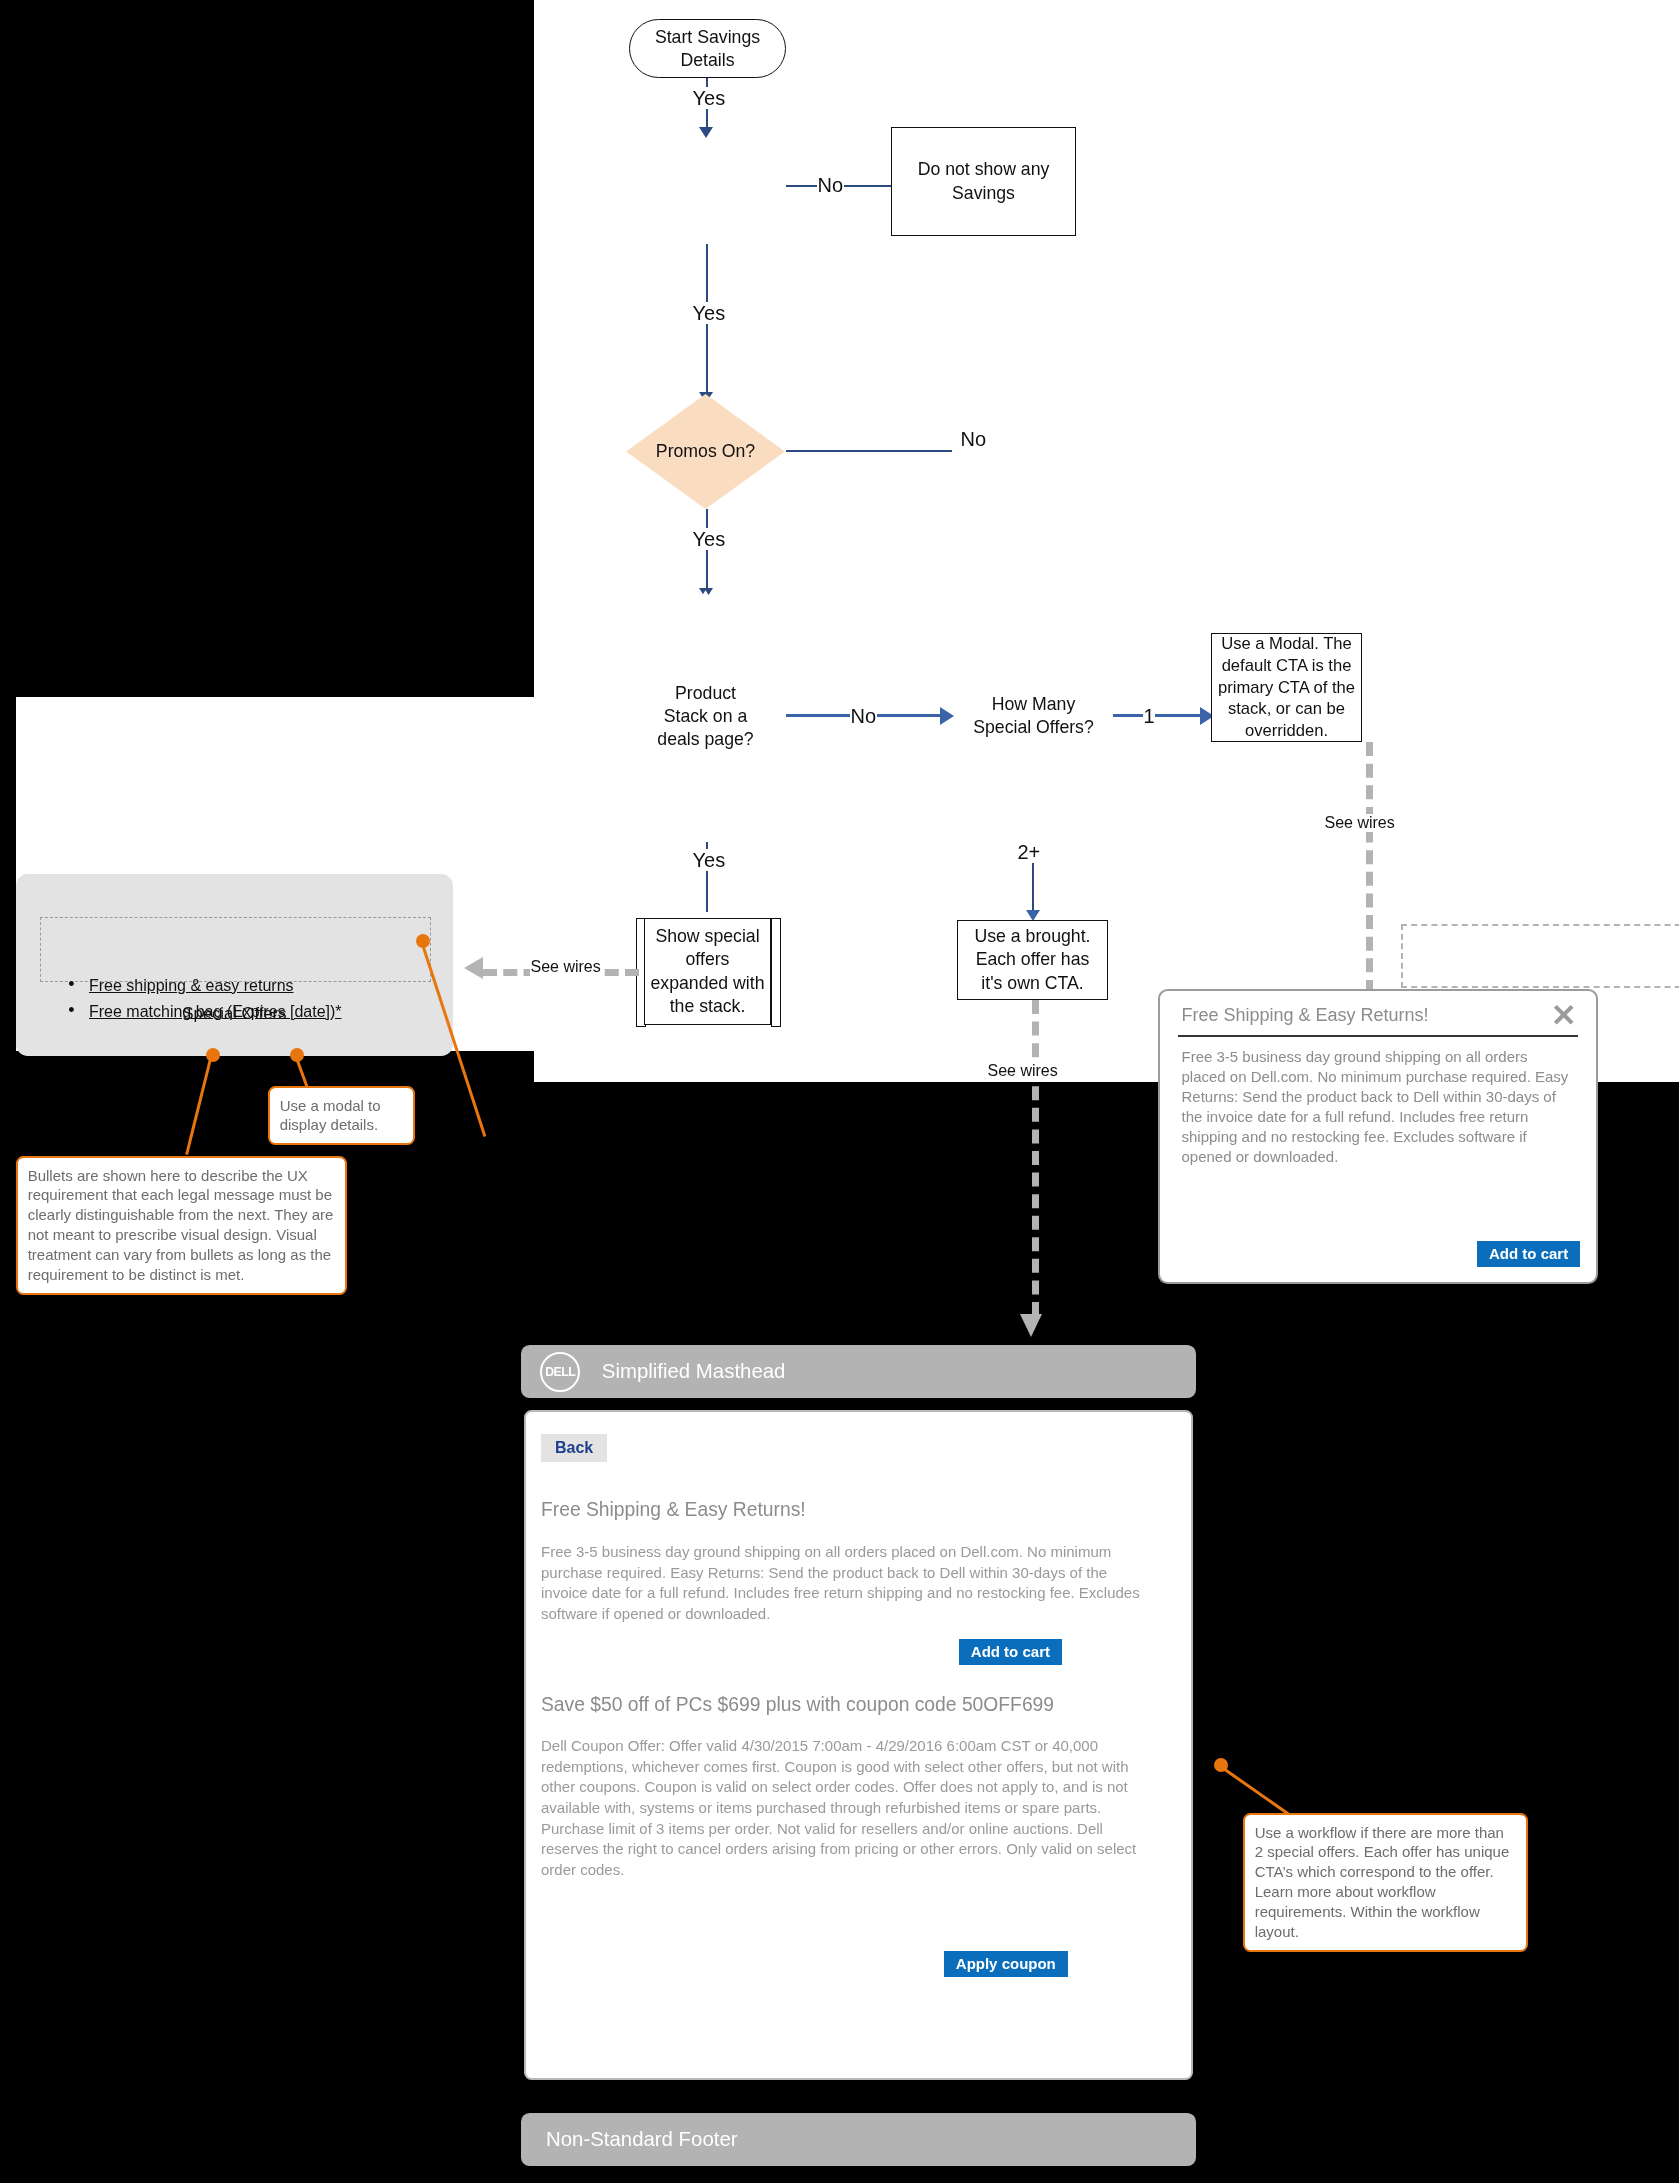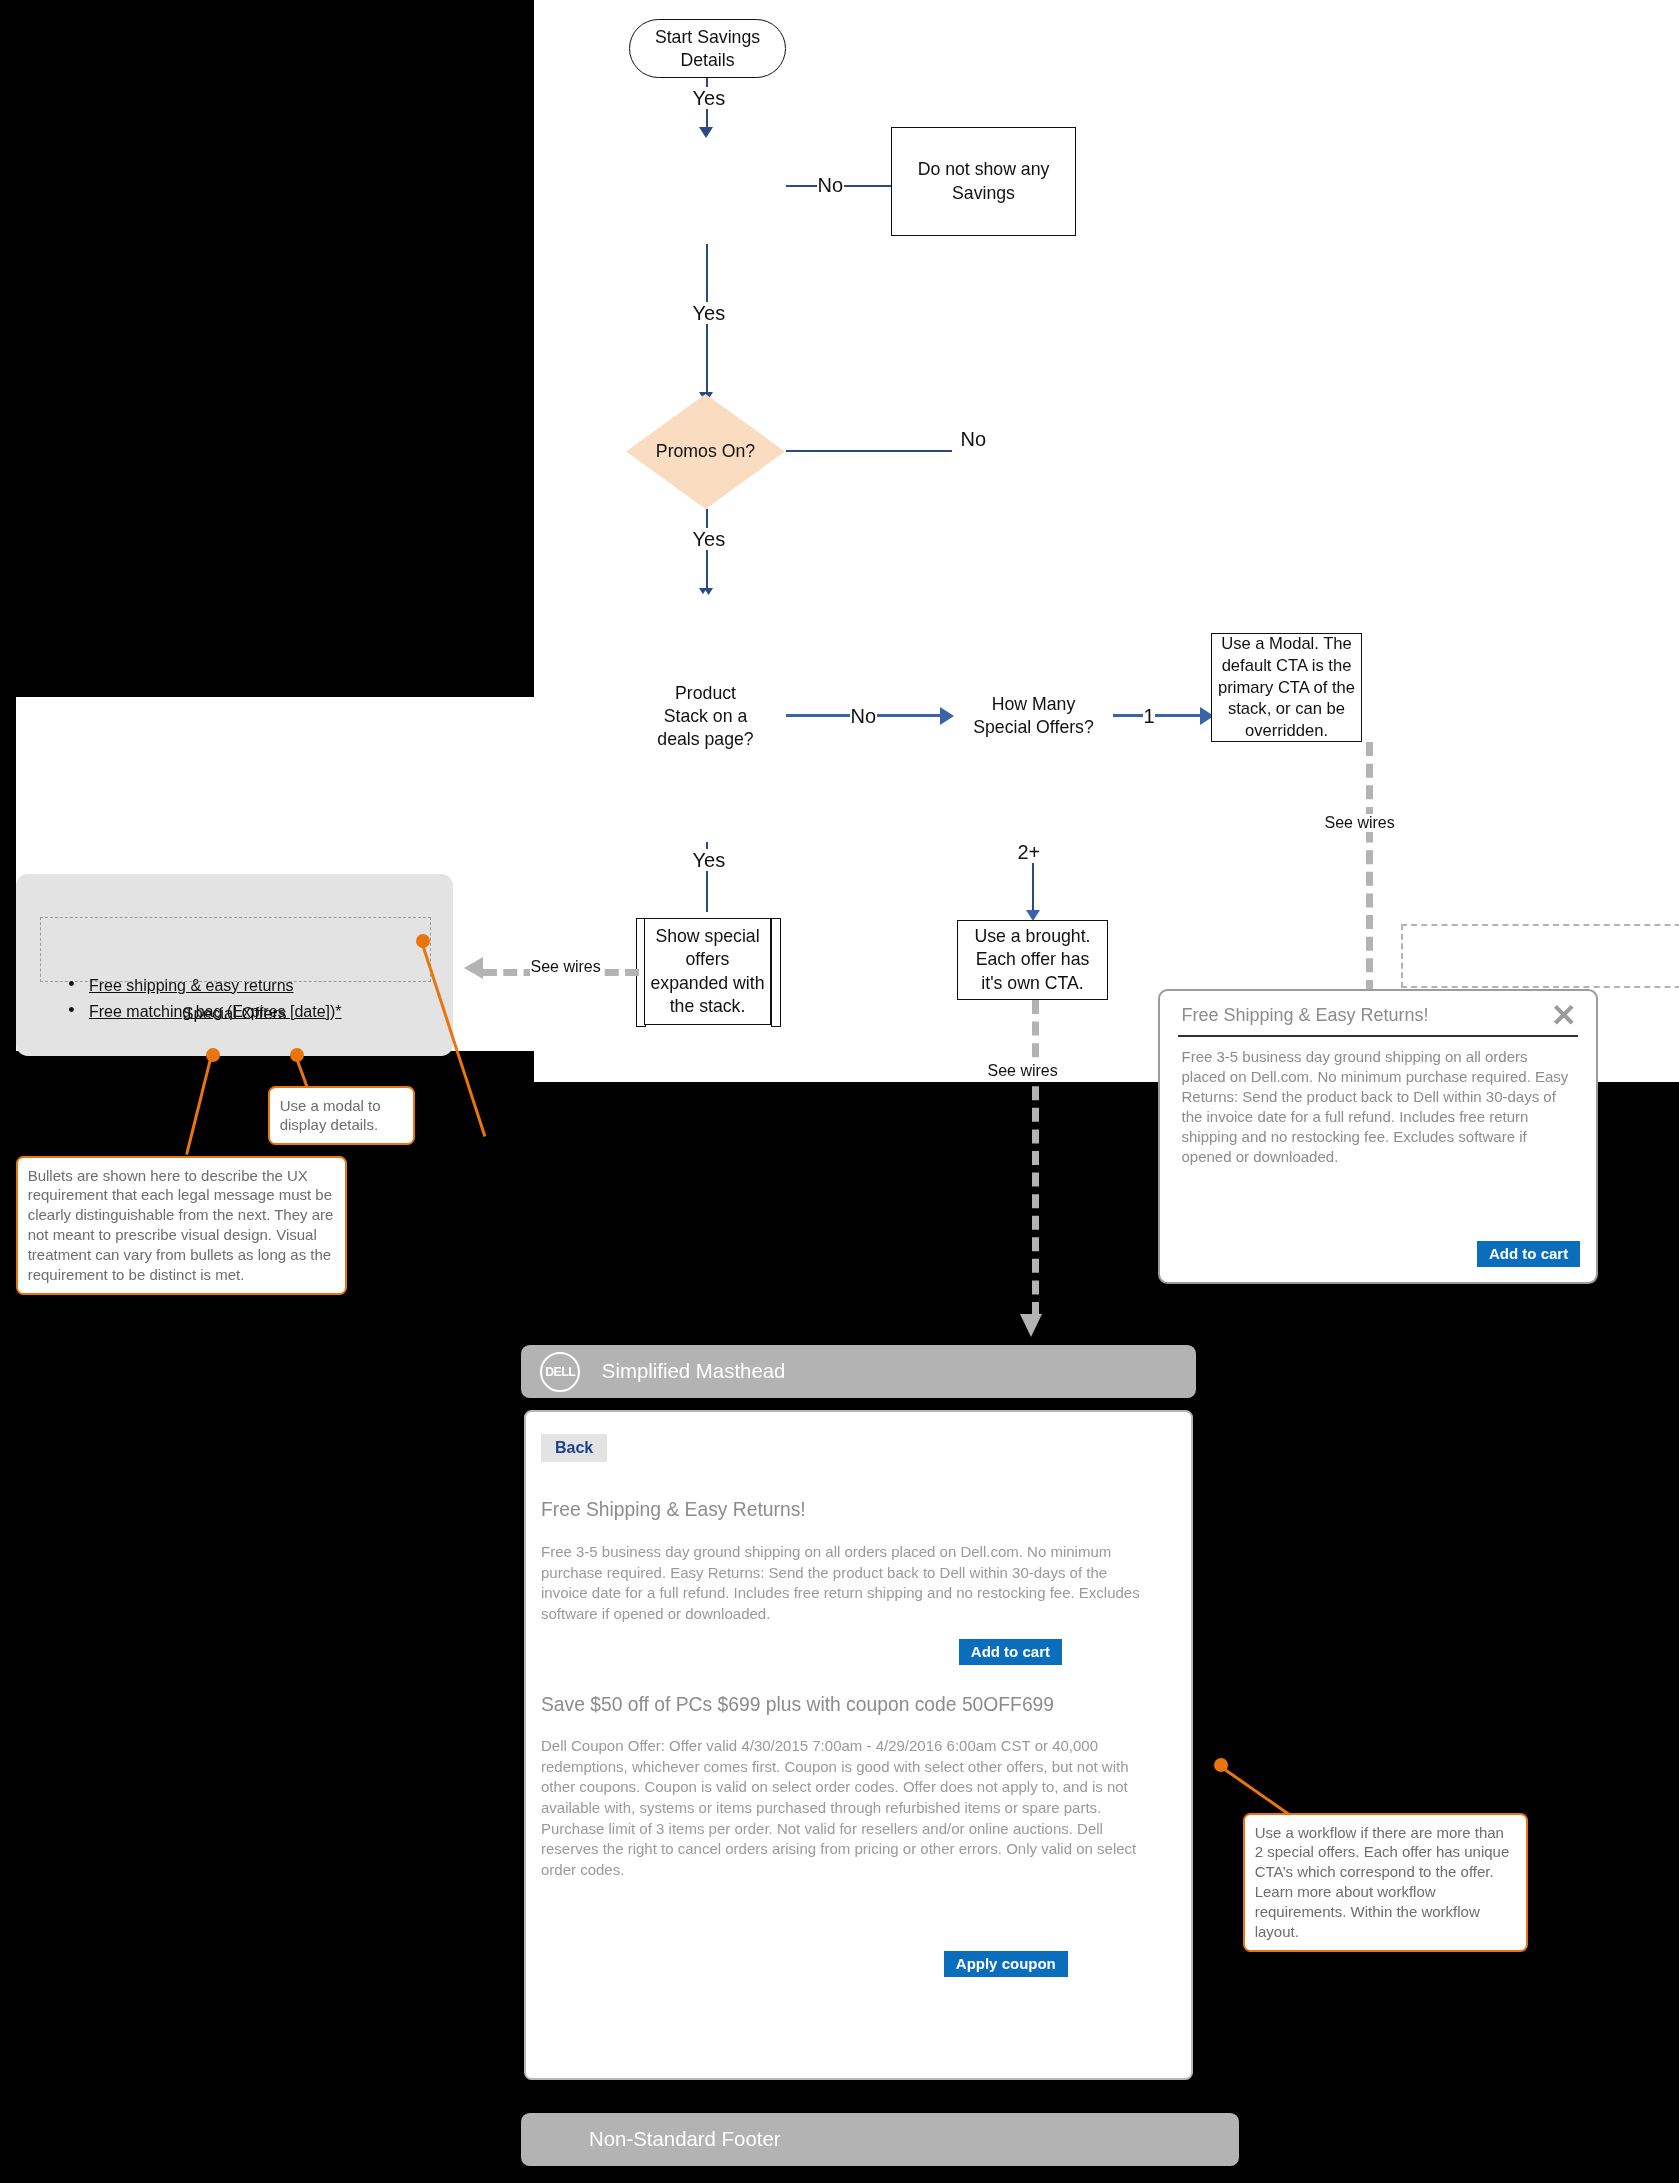--- a/index.html
+++ b/index.html
@@ -107,21 +107,21 @@
   .wf-page{
     position:absolute;background:#fff;border:2.1px solid #b7b7b7;border-radius:7.5px;box-sizing:border-box;
   }
   .wf-back{
     position:absolute;background:#e3e3e3;color:#1f3f8f;font-size:16px;font-weight:bold;
     padding:5.4px 14px;line-height:1.1;cursor:pointer;
   }
   .wf-h{position:absolute;font-size:19.3px;color:#8c8c8c;}
   .wf-p{position:absolute;font-size:15px;color:#9a9a9a;line-height:1.38;}
   .wf-footer{
-    position:absolute;background:#b3b3b3;border-radius:8.6px;display:flex;align-items:center;padding-left:43px;
+    position:absolute;background:#b3b3b3;border-radius:8.6px;display:flex;align-items:center;
   }
   .wf-footer-title{margin-left:25px;color:#fff;font-size:20.4px;}
 </style>
 </head>
 <body>
 
 <div id="stage">
 
   <div class="plate" style="left:534px;top:0;width:539px;height:571px;"></div>
   <div class="plate" style="left:1073px;top:0;width:606px;height:546px;"></div>

